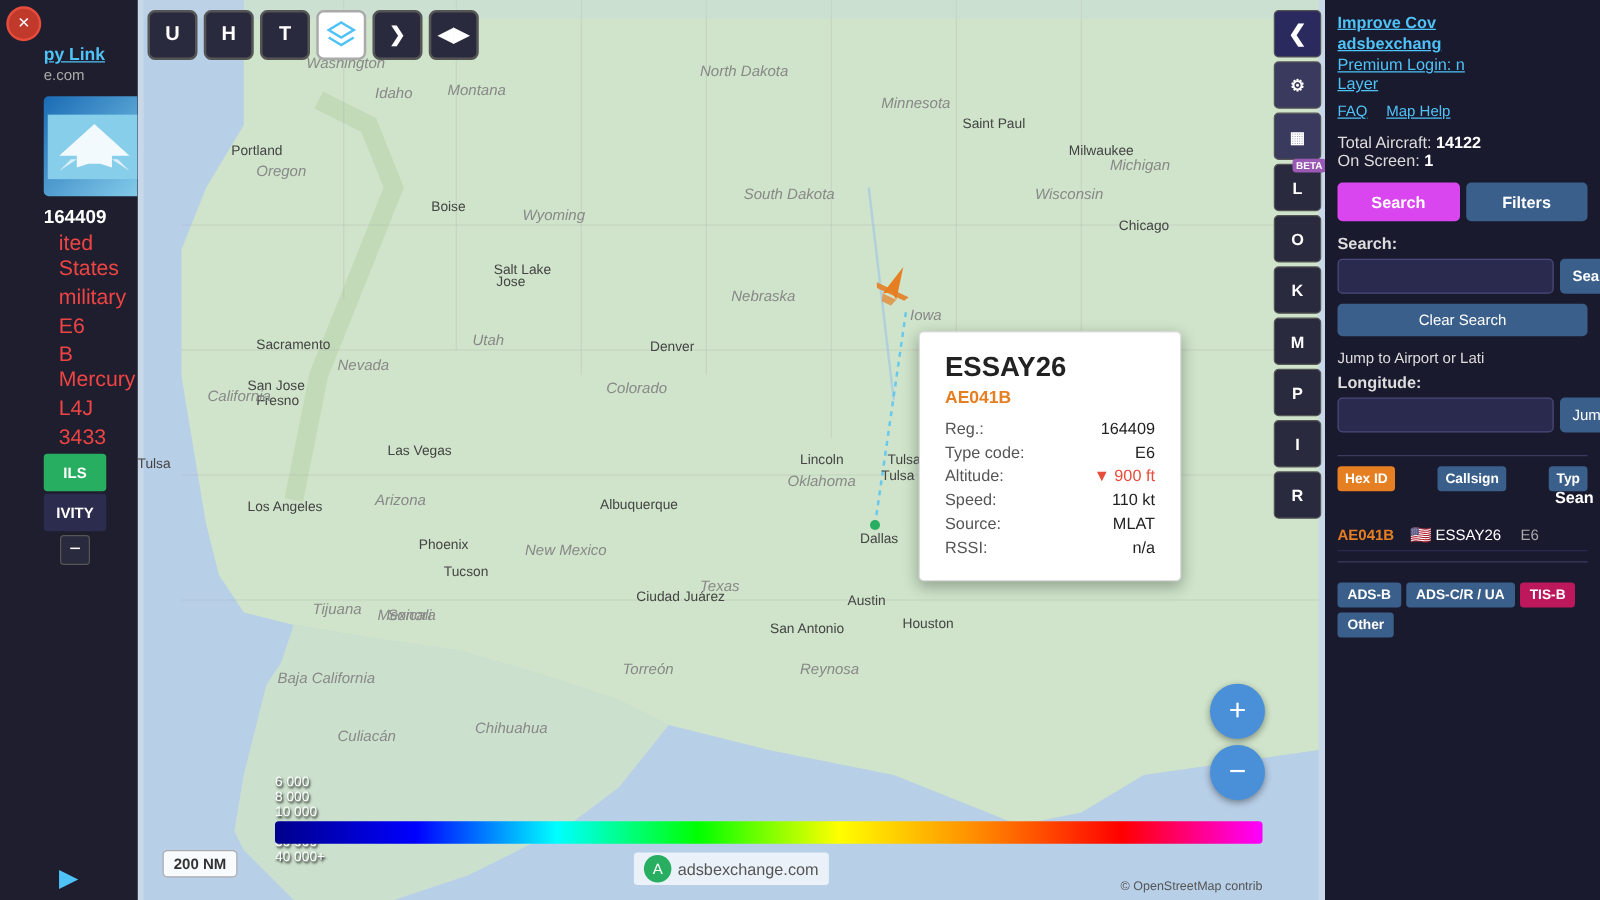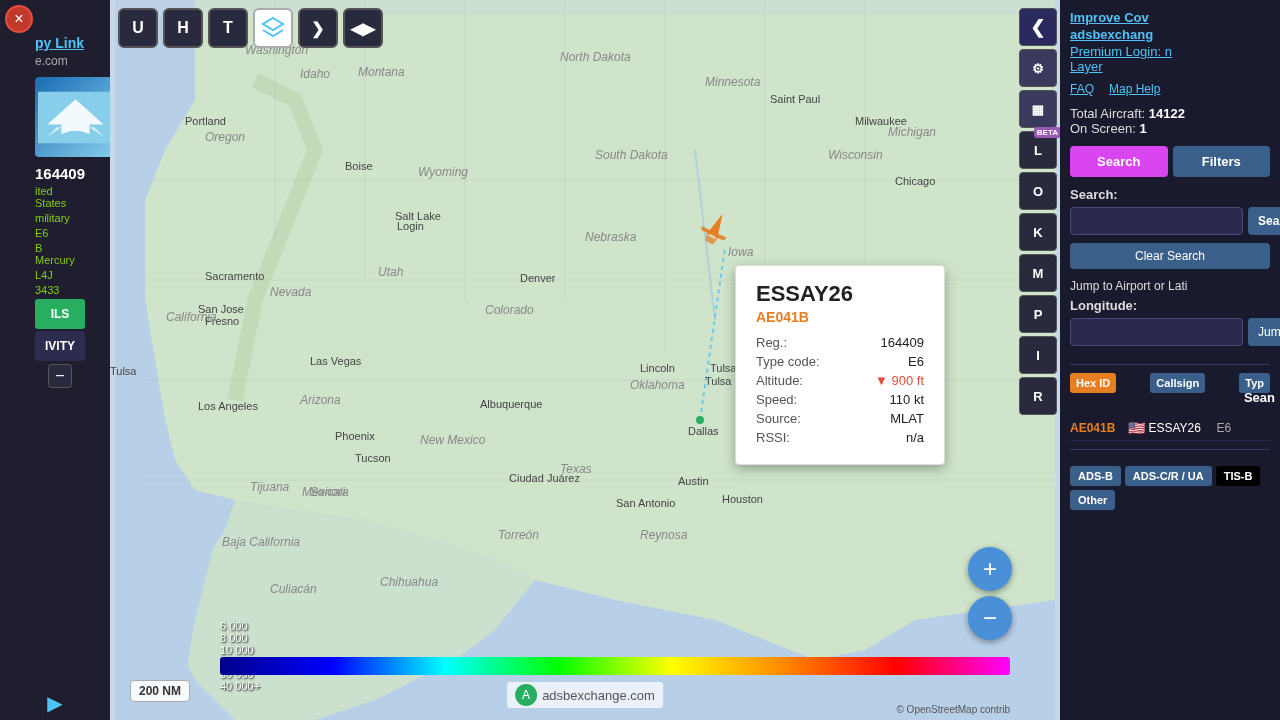--- a/index.html
+++ b/index.html
@@ -53,21 +53,21 @@
     .sidebar-image {
       width: 80px;
       height: 80px;
       background: linear-gradient(135deg, #1a6bb5, #87ceeb);
       margin: 8px 0;
       border-radius: 4px;
       overflow: hidden;
       display: flex; align-items: center; justify-content: center;
       position: relative;
     }
-    .sidebar-data { font-size: 11px; color: #84cc16; margin: 3px 0; }
+    .sidebar-data { font-size: 17px; color: #ef4444; margin: 3px 12px; }
     .sidebar-data-large { font-size: 15px; color: white; font-weight: bold; }
     .sidebar-btn {
       display: block;
       width: 100%;
       padding: 8px 5px;
       margin: 2px 0;
       font-size: 12px;
       font-weight: bold;
       text-align: center;
       border: none;
@@ -454,21 +454,21 @@
     .source-btn {
       padding: 4px 8px;
       font-size: 11px;
       font-weight: bold;
       border: none;
       border-radius: 3px;
       cursor: pointer;
     }
     .src-adsb { background: #3a5f8a; color: white; }
     .src-adsc { background: #3a5f8a; color: white; }
-    .src-tisb { background: #000000; color: white; }
+    .src-tisb { background: #be185d; color: white; }
     .src-other { background: #3a5f8a; color: white; }
 
     
     .city-label {
       position: absolute;
       font-size: 11px;
       color: #444;
       font-weight: 500;
       pointer-events: none;
       z-index: 5;
@@ -553,21 +553,21 @@
       <polygon points="0,-18 6,8 0,4 -6,8" fill="#e67e22"></polygon>
       <polygon points="-14,2 14,2 12,6 -12,6" fill="#e67e22" opacity="0.9"></polygon>
       <polygon points="-6,8 6,8 4,14 -4,14" fill="#e67e22" opacity="0.7"></polygon>
     </g>
   </svg>
 
   <div class="city-label" style="top:28px;left:98px">Seattle</div>
   <div class="city-label" style="top:115px;left:75px">Portland</div>
   <div class="city-label" style="top:160px;left:235px">Boise</div>
   <div class="city-label" style="top:210px;left:285px">Salt Lake</div>
-  <div class="city-label" style="top:220px;left:287px">Login</div>
+  <div class="city-label" style="top:220px;left:287px">Jose</div>
   <div class="city-label" style="top:272px;left:410px">Denver</div>
   <div class="city-label" style="top:93px;left:660px">Saint Paul</div>
   <div class="city-label" style="top:115px;left:745px">Milwaukee</div>
   <div class="city-label" style="top:175px;left:785px">Chicago</div>
   <div class="city-label" style="top:270px;left:95px">Sacramento</div>
   <div class="city-label" style="top:303px;left:88px">San Jose</div>
   <div class="city-label" style="top:355px;left:200px">Las Vegas</div>
   <div class="city-label" style="top:315px;left:95px">Fresno</div>
   <div class="city-label" style="top:365px;left:530">Tulsa</div>
   <div class="city-label" style="top:375px;left:595px">Tulsa</div>

